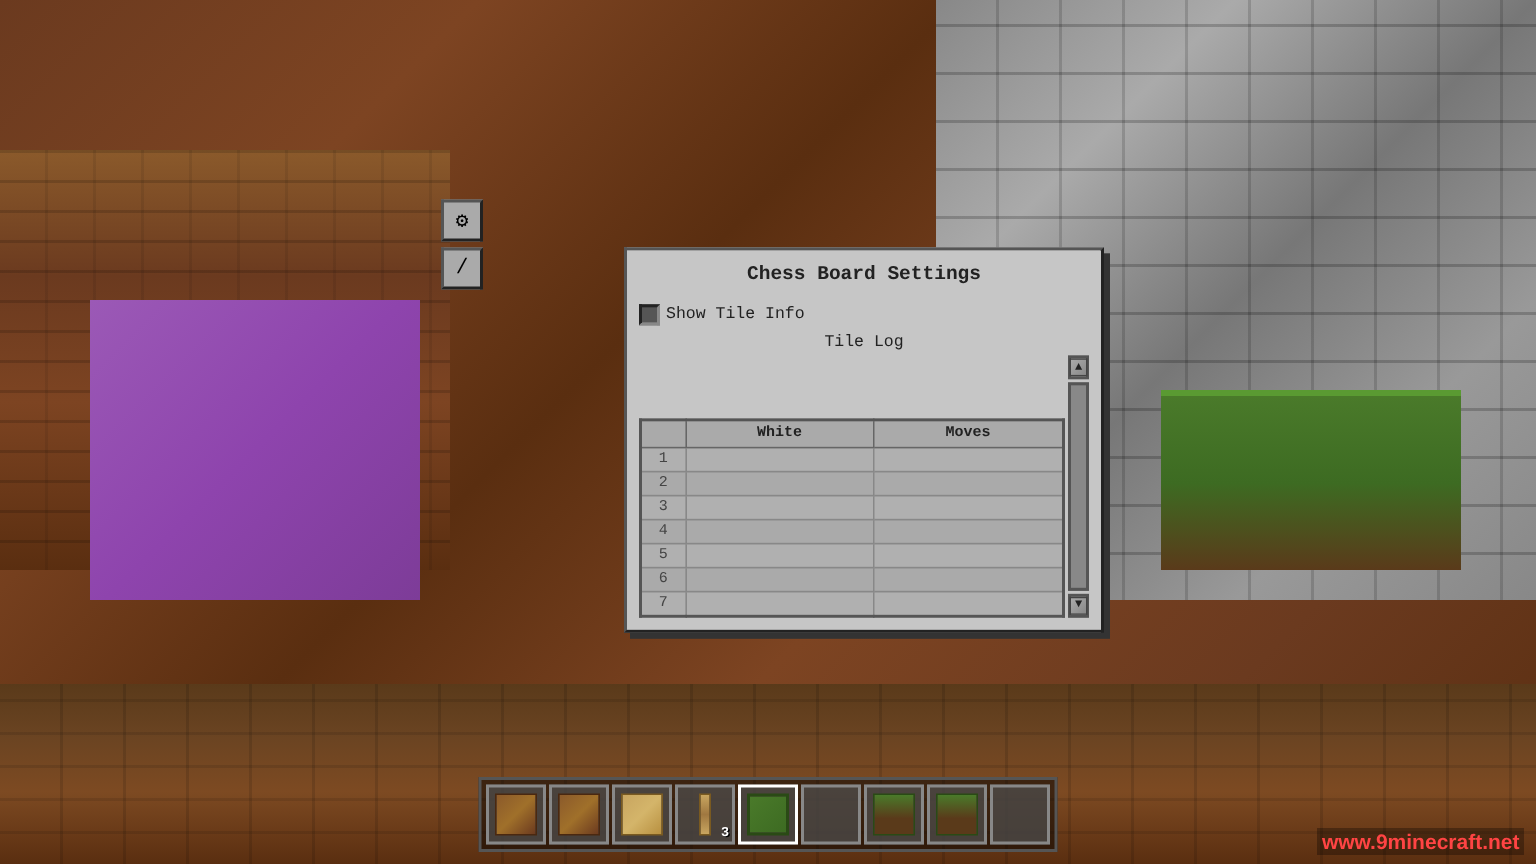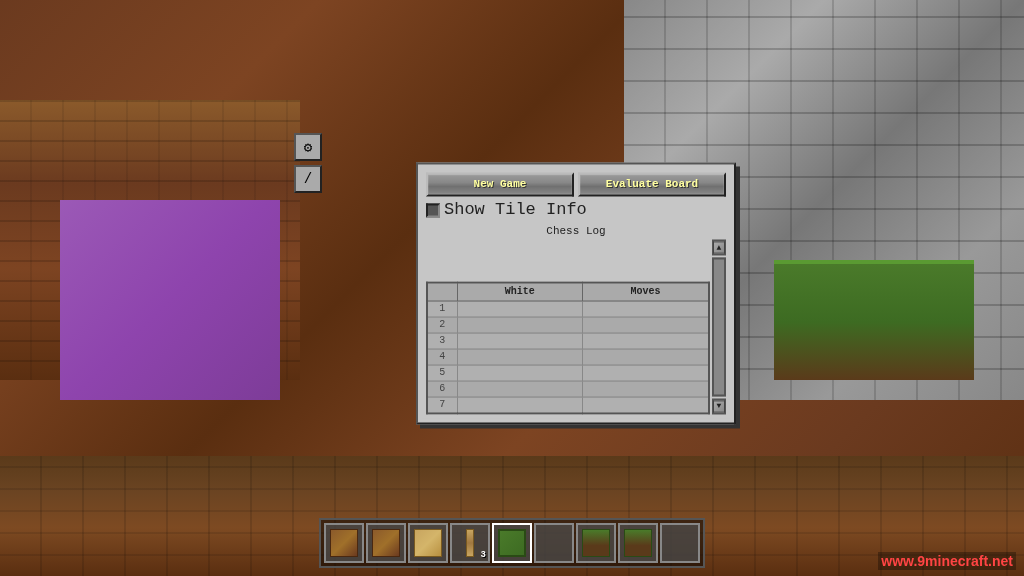--- a/index.html
+++ b/index.html
@@ -227,21 +227,21 @@
       background: #555;
       border: 2px solid #333;
       border-top-color: #222;
       border-left-color: #222;
       border-right-color: #888;
       border-bottom-color: #888;
       flex-shrink: 0;
       cursor: pointer;
     }
     .checkbox-label {
-      font-size: 17px;
+      font-size: 11px;
       color: #222;
       font-family: 'Courier New', monospace;
     }
 
     
     .move-log-title {
       text-align: center;
       font-size: 11px;
       color: #222;
       font-family: 'Courier New', monospace;
@@ -364,34 +364,31 @@
   <div class="side-icon">
     <span>⚙</span>
   </div>
   <div class="side-icon">
     <span>/</span>
   </div>
 </div>
 
 <div class="dialog-overlay">
   <div class="dialog">
+    <div class="dialog-title">Chess Board Settings</div>
     <div class="dialog-content">
 
-      <div class="btn-row">
-        <button class="mc-btn btn-full">New Game</button>
-        <button class="mc-btn btn-full">Evaluate Board</button>
-      </div>
 
 
       <div class="checkbox-row">
         <div class="mc-checkbox"></div>
         <span class="checkbox-label">Show Tile Info</span>
       </div>
 
-      <div class="move-log-title">Chess Log</div>
+      <div class="move-log-title">Tile Log</div>
 
       <div class="move-log-wrapper">
         <div class="move-log-scroll">
           <table class="move-log-table">
             <thead>
               <tr>
                 <th style="width:30px;"></th>
                 <th>White</th>
                 <th>Moves</th>
               </tr>

